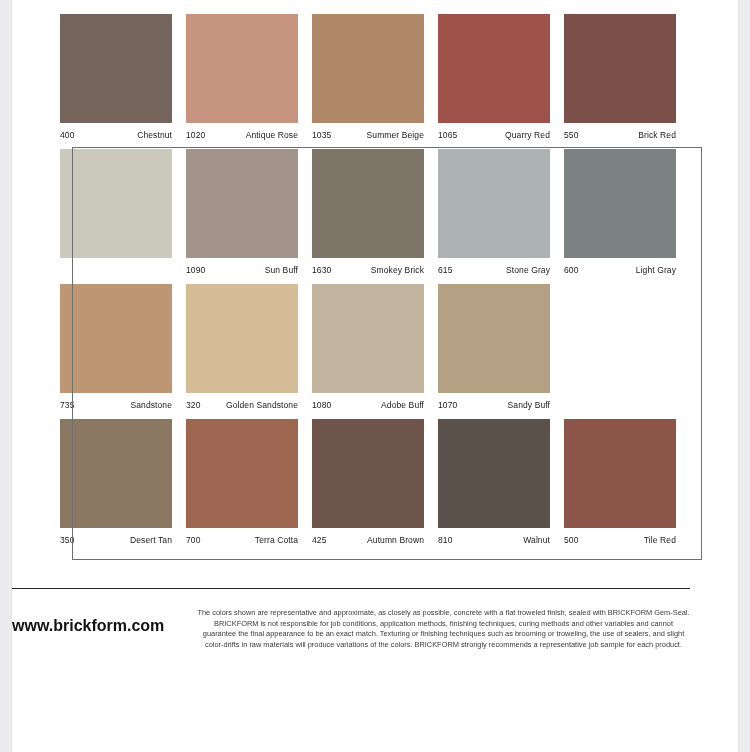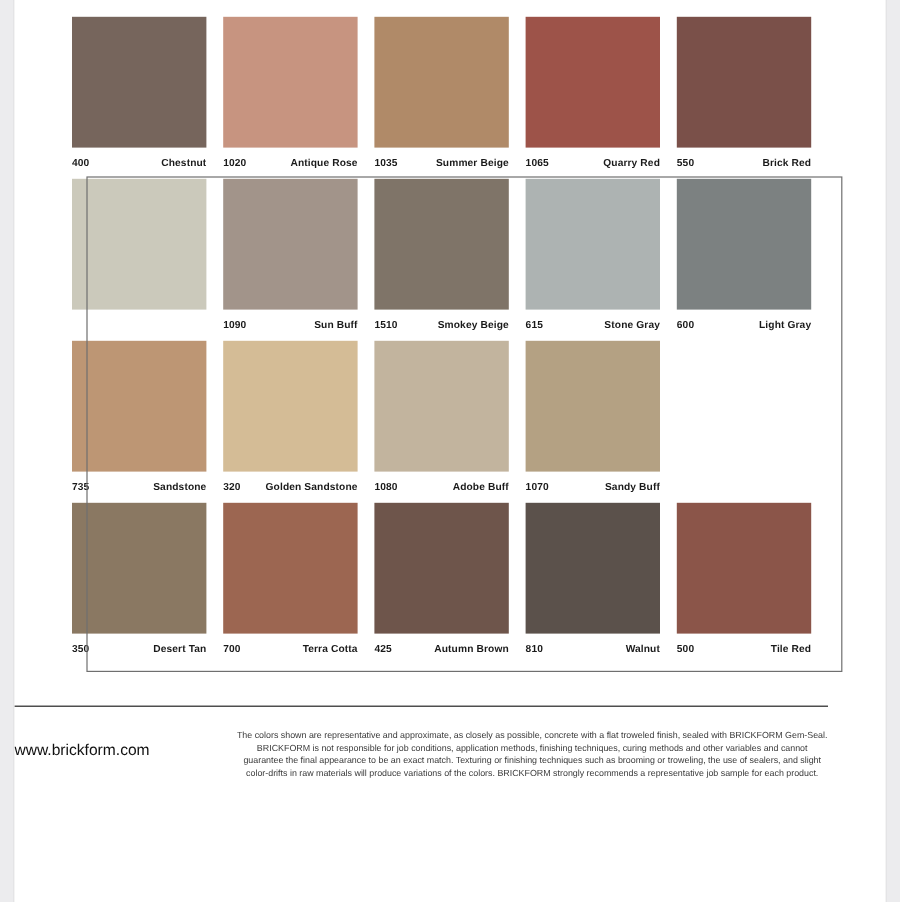--- a/index.html
+++ b/index.html
@@ -51,21 +51,21 @@
     display: block;
   }
   .swatch-caption {
     display: flex;
     justify-content: space-between;
     align-items: baseline;
     width: 112px;
     padding-top: 7px;
     padding-bottom: 9px;
     font-size: 8.5px;
-    font-weight: bold;
+    font-weight: normal;
     color: #1a1a1a;
     letter-spacing: 0.1px;
     gap: 12px;
   }
   .swatch-code { white-space: nowrap; }
   .swatch-name { white-space: nowrap; }
 
   
   .group-box {
     position: absolute;
@@ -90,22 +90,22 @@
   .footer {
     position: absolute;
     left: 0px;
     top: 608px;
     width: 678px;
     display: flex;
   }
   .footer-url {
     width: 185px;
     box-sizing: border-box;
-    font-size: 13px;
-    font-weight: normal;
+    font-size: 16px;
+    font-weight: bold;
     color: #111111;
     padding-top: 9px;
     white-space: nowrap;
   }
   .footer-text {
     flex: 1;
     padding-right: 0px;
     font-size: 7.4px;
     line-height: 10.6px;
     color: #3a3a3a;
@@ -162,22 +162,22 @@
         <div class="swatch-cell">
           <div class="swatch-chip" style="background: rgb(162, 148, 138);"></div>
           <div class="swatch-caption">
             <span class="swatch-code">1090</span>
             <span class="swatch-name">Sun Buff</span>
           </div>
         </div>
         <div class="swatch-cell">
           <div class="swatch-chip" style="background: rgb(127, 116, 104);"></div>
           <div class="swatch-caption">
-            <span class="swatch-code">1510</span>
-            <span class="swatch-name">Smokey Beige</span>
+            <span class="swatch-code">1630</span>
+            <span class="swatch-name">Smokey Brick</span>
           </div>
         </div>
         <div class="swatch-cell">
           <div class="swatch-chip" style="background: rgb(173, 179, 178);"></div>
           <div class="swatch-caption">
             <span class="swatch-code">615</span>
             <span class="swatch-name">Stone Gray</span>
           </div>
         </div>
         <div class="swatch-cell">

